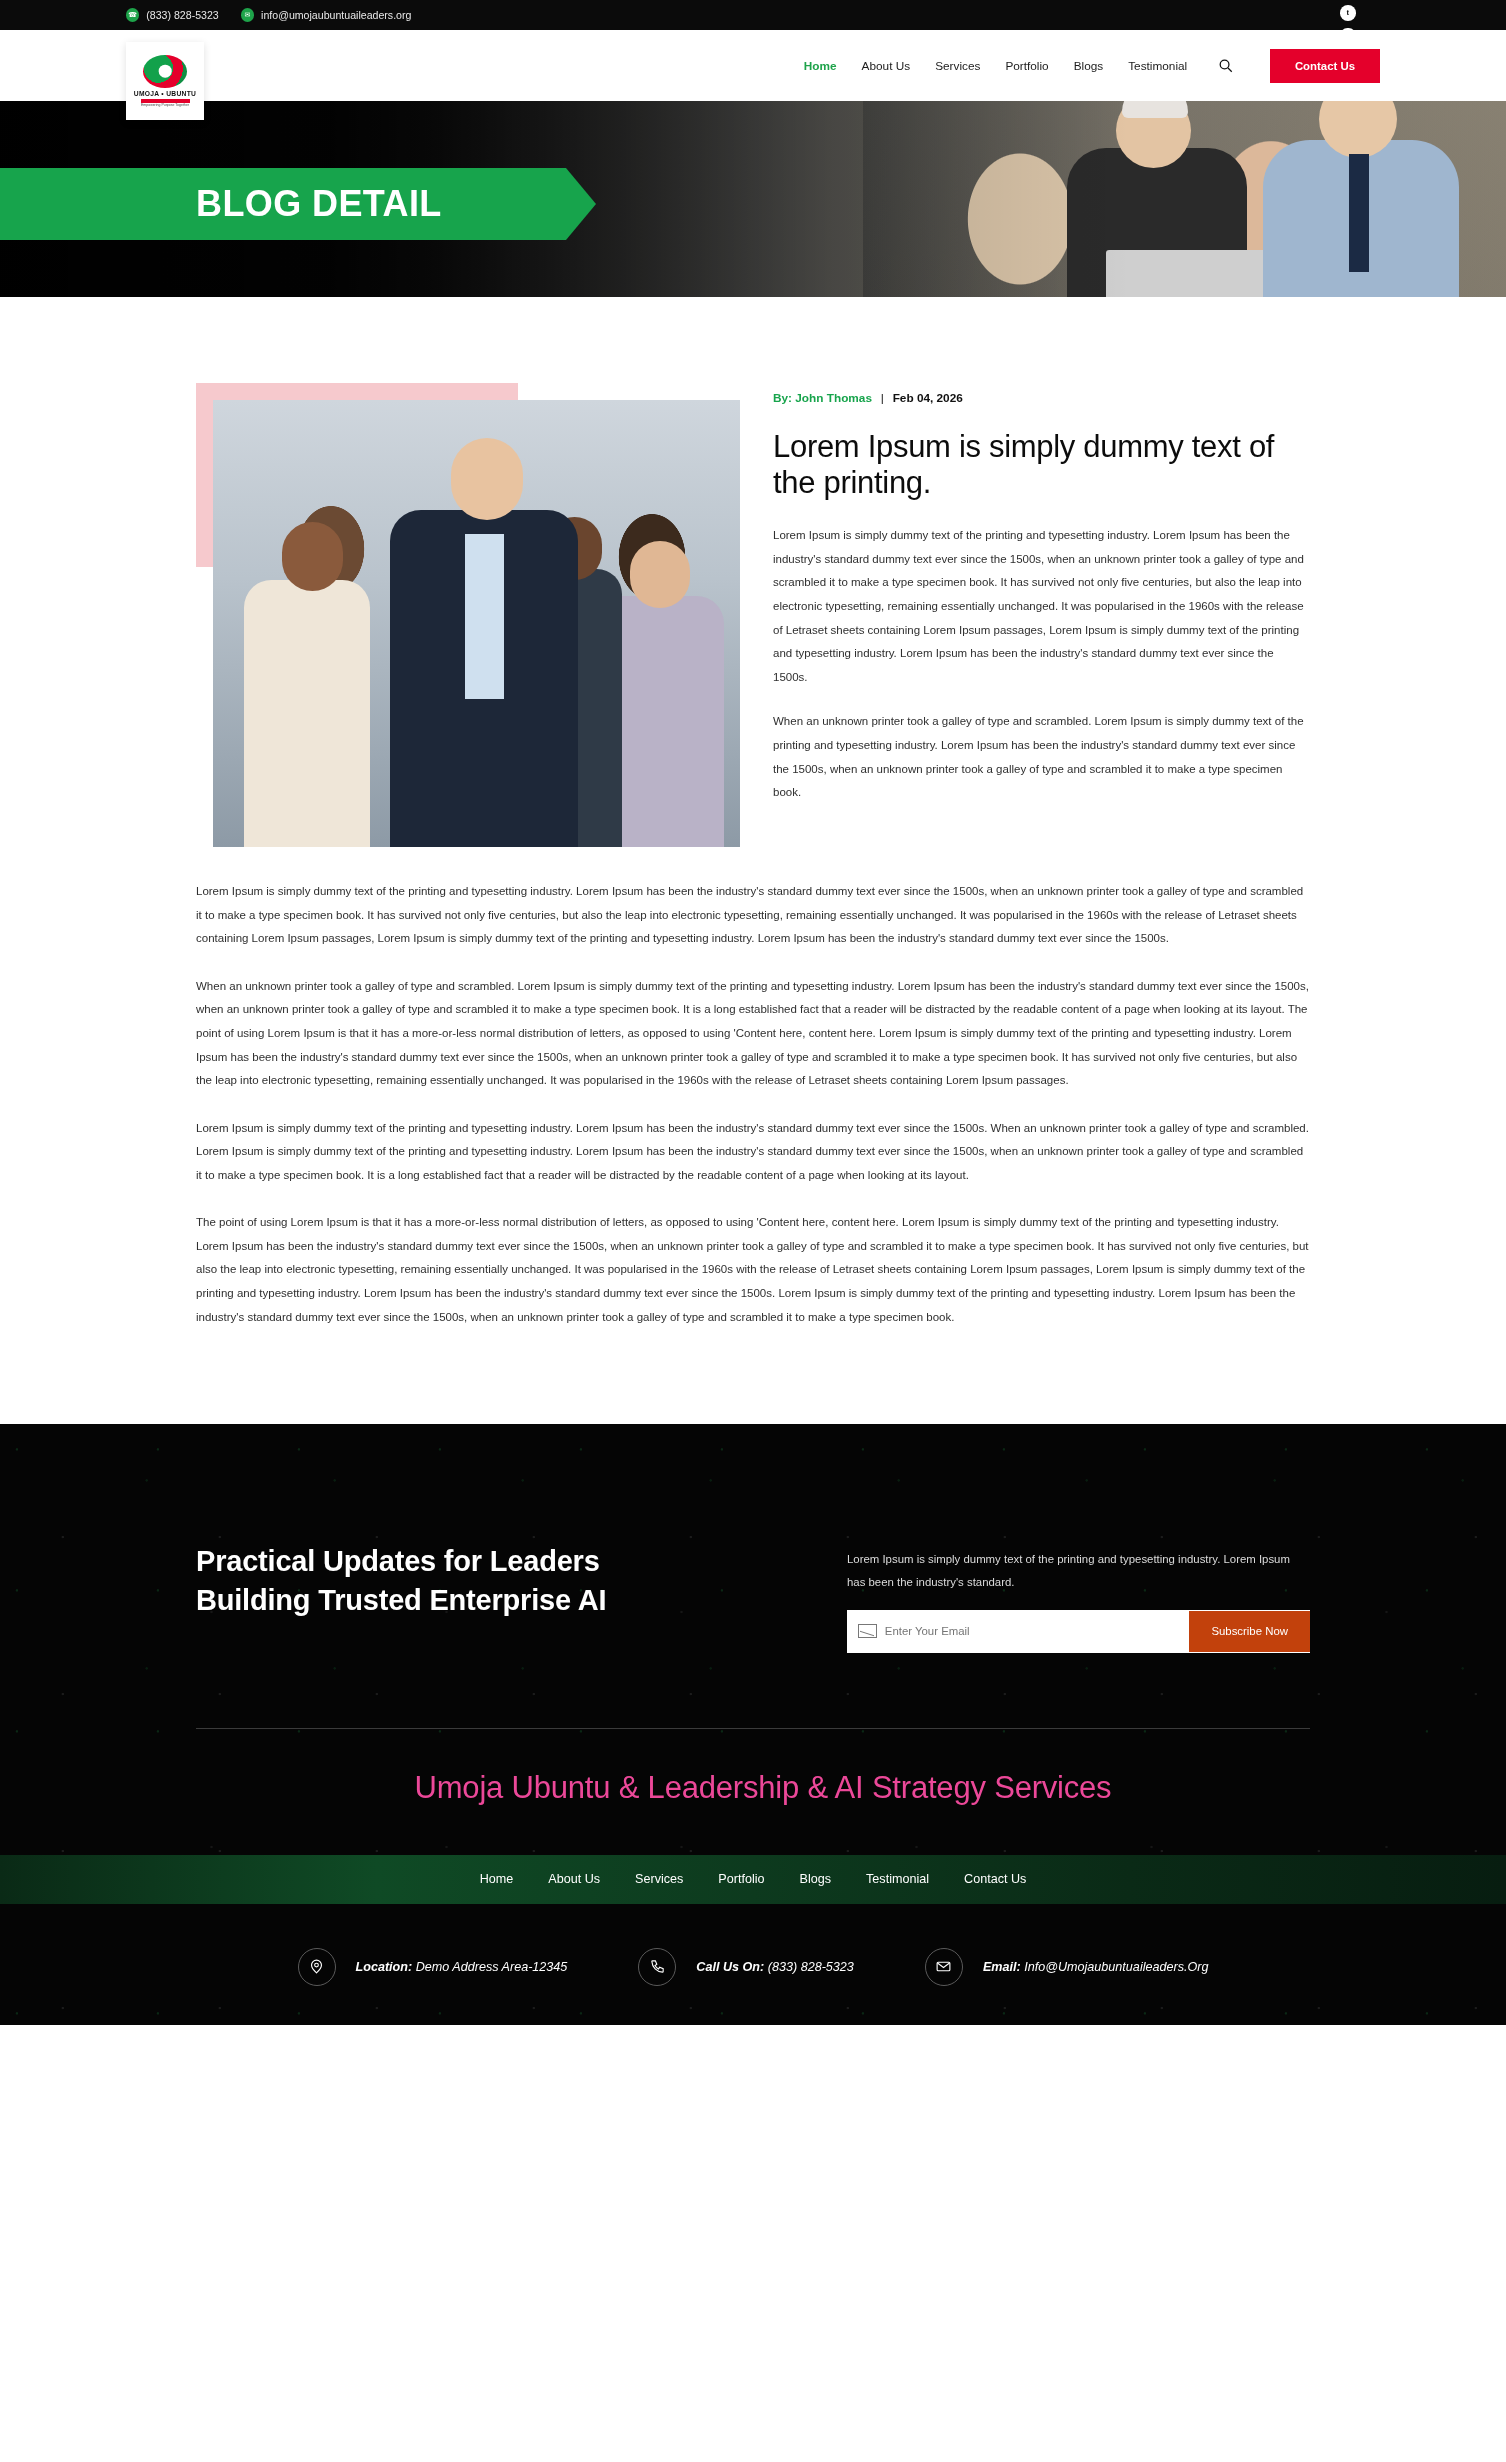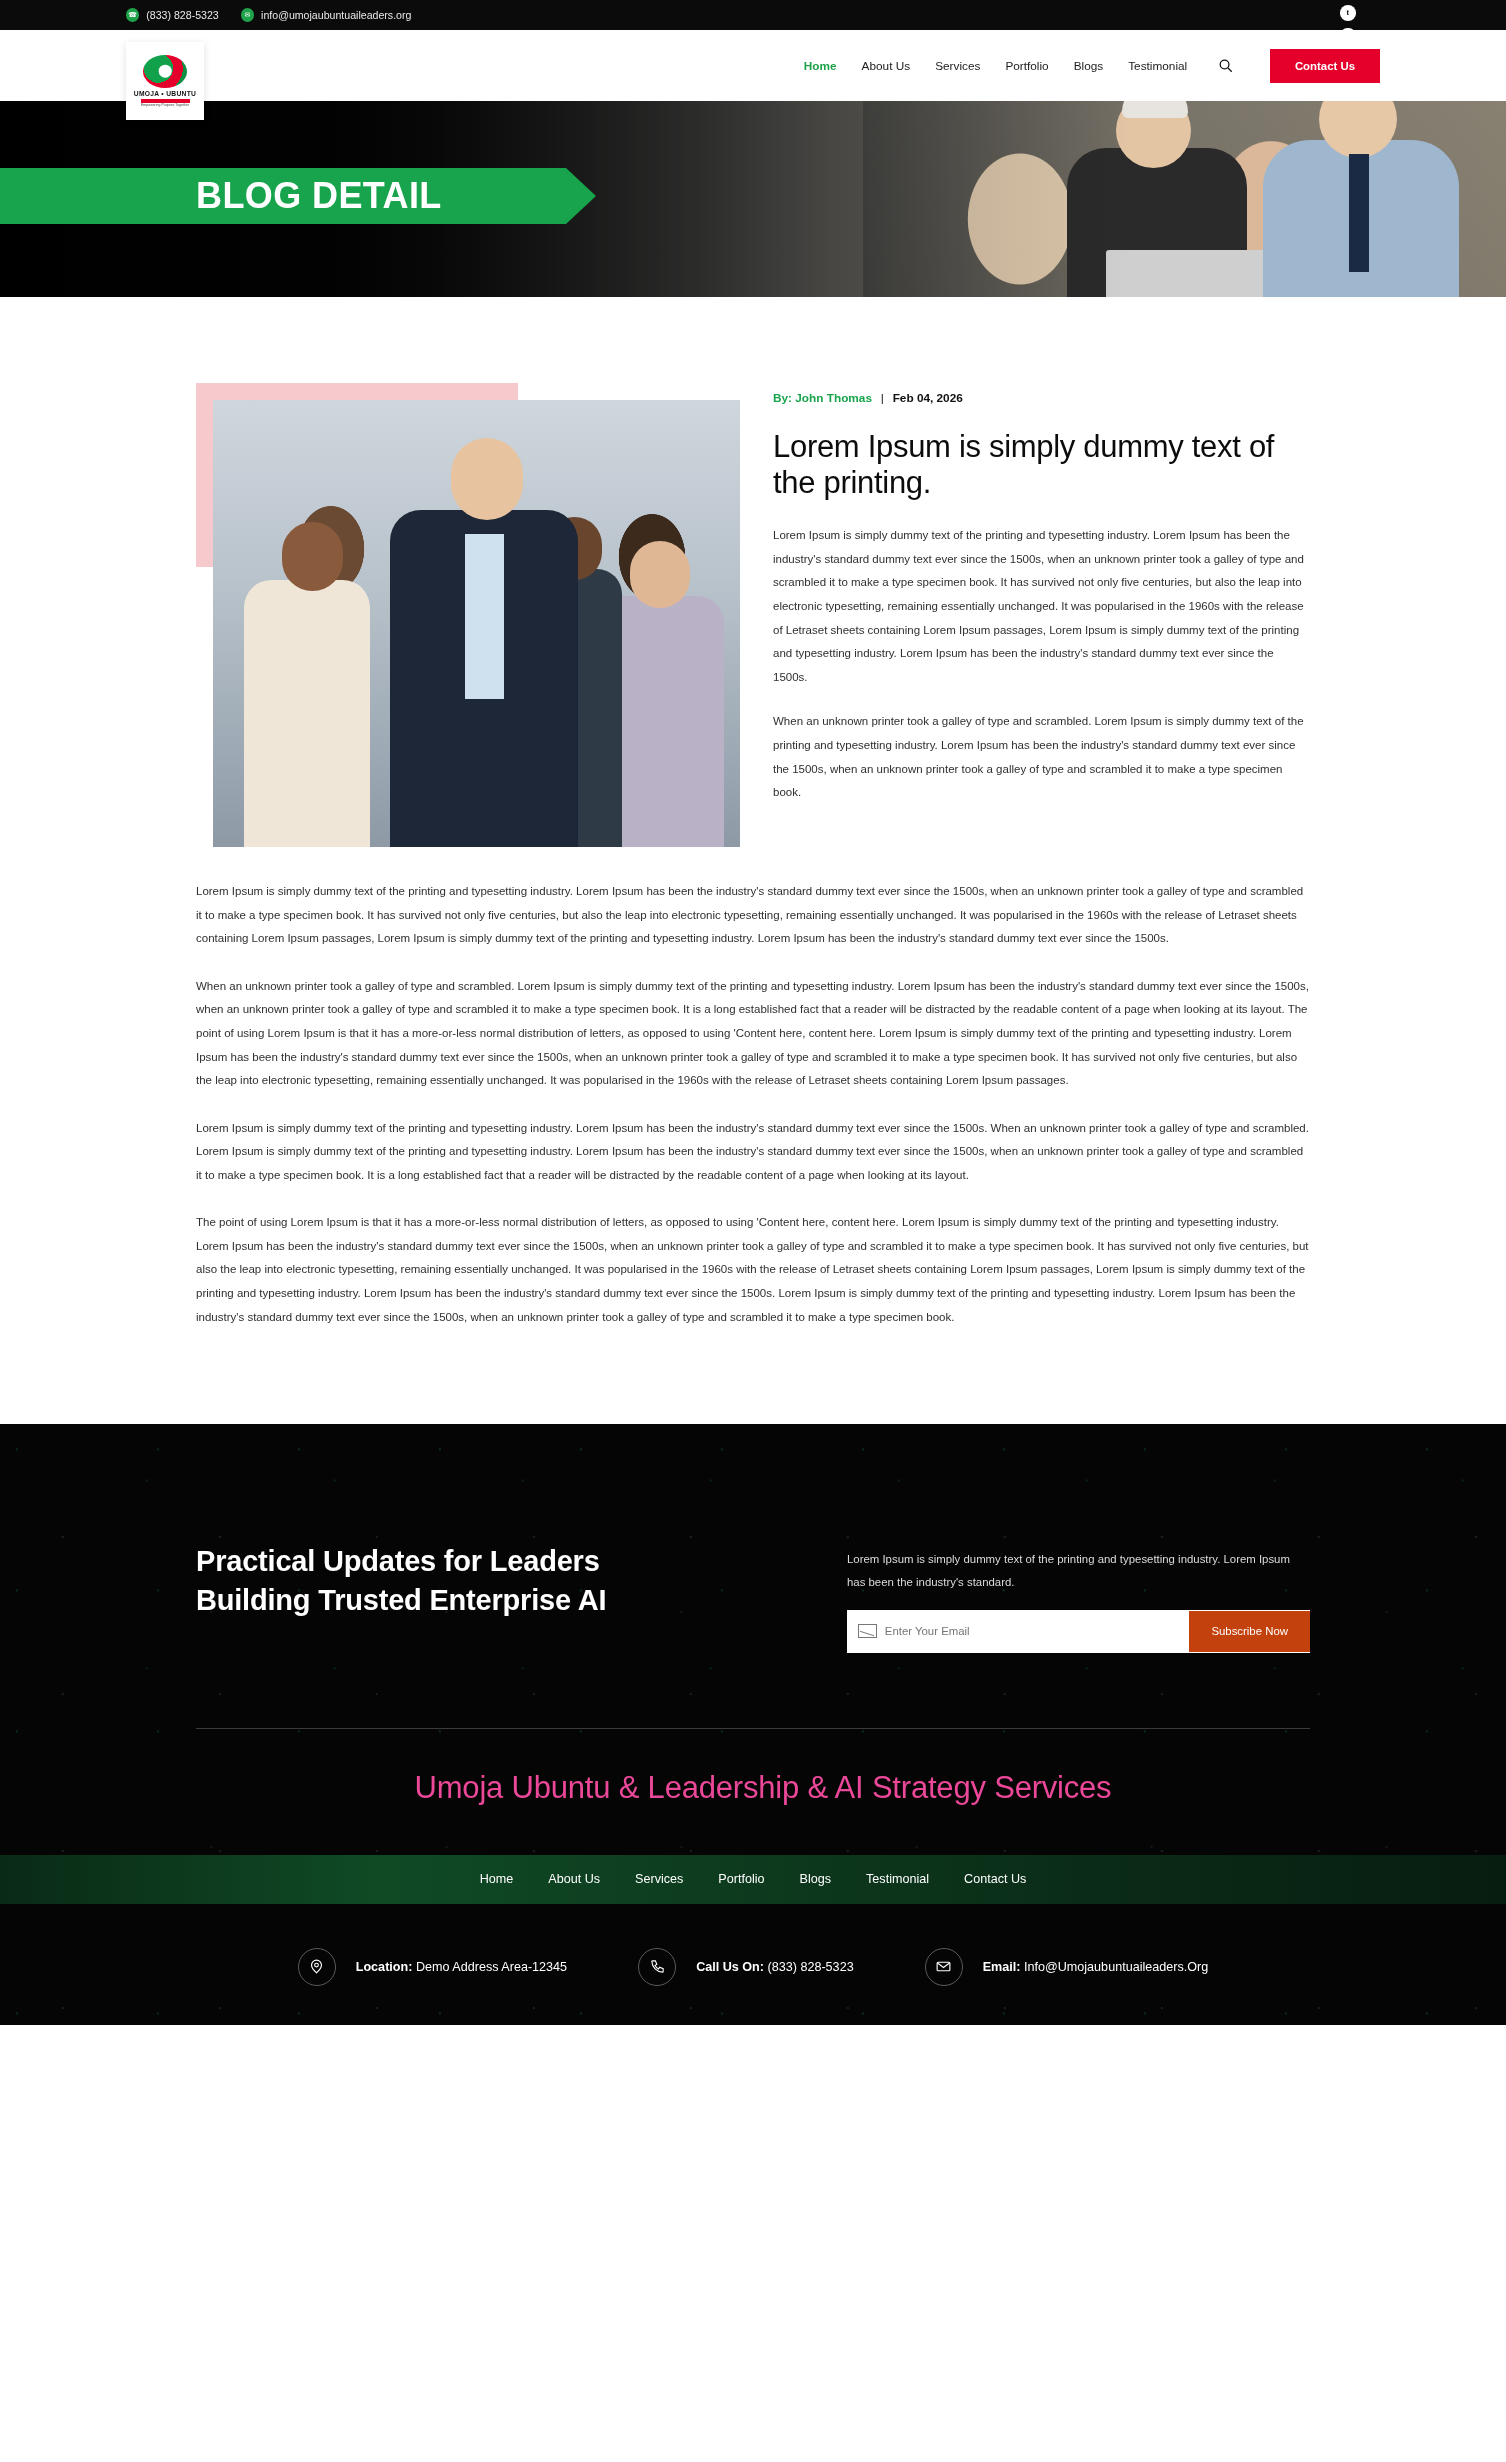--- a/index.html
+++ b/index.html
@@ -108,21 +108,21 @@
   .hero-fig-a:before{content:"";position:absolute;left:49px;top:-55px;width:75px;height:75px;border-radius:50%;background:#e3c4a3;}
   .hero-fig-a:after{content:"";position:absolute;left:55px;top:-66px;width:66px;height:36px;border-radius:31px 31px 6.3px 6.3px;background:#e7e3df;}
   .hero-fig-b{position:absolute; right:47px; bottom:0; width:196px;height:157px;background:#9fb6cf;border-radius:47px 47px 0 0;}
   .hero-fig-b:before{content:"";position:absolute;left:56px;top:-60px;width:78px;height:78px;border-radius:50%;background:#e6c7a6;}
   .hero-fig-b:after{content:"";position:absolute;left:86px;top:14px;width:20.4px;height:118px;background:#1b2a44;}
   .hero-laptop{position:absolute;right:196px;bottom:0;width:204px;height:47px;background:#cfcfcf;border-radius:3.1px 3.1px 0 0;}
   .hero-shade{position:absolute;inset:0;background:linear-gradient(90deg,rgba(0,0,0,.95) 0%,rgba(0,0,0,.75) 28%,rgba(0,0,0,.15) 55%, rgba(0,0,0,0) 75%);}
 
   .ribbon {
     position: absolute; left: 0; top: 67px;
-    height: 56px; min-width: 596px;
+    height: 72px; min-width: 596px;
     background: #17a44c;
     display: flex; align-items: center;
     padding-left: 196px;
     clip-path: polygon(0 0, calc(100% - 30px) 0, 100% 50%, calc(100% - 30px) 100%, 0 100%);
   }
   .ribbon h1 {
     color: #fff; font-size: 36px; font-weight: bold; letter-spacing: 0.4px;
   }
 
   
@@ -197,21 +197,21 @@
   .brandline h2 { color: #ec4899; font-size: 31px; font-weight: normal; letter-spacing: -0.2px; padding-left: 20px;}
 
   .footer-nav {
     position: relative;
     background: linear-gradient(90deg, #0a2a16 0%, #0f4a25 25%, #0d3a1e 50%, #0a2a16 75%, #071d10 100%);
     height: 49px; display: flex; align-items: center; justify-content: center; gap: 35px;
   }
   .footer-nav a { color: #fff; font-size: 12.6px; text-decoration: none; }
 
   .contacts { position: relative; display: flex; align-items: center; justify-content: center; gap: 71px; padding: 44px 0 39px 0; }
-  .ct { display: flex; align-items: center; gap: 20px; color: #fff; font-size: 12.6px; }
+  .ct { display: flex; align-items: center; gap: 20px; color: #fff; font-size: 12.6px; font-style: italic; }
   .ct-ic { width: 38px; height: 38px; border-radius: 50%; border: 0.8px solid #5a5a5a; display: flex; align-items: center; justify-content: center; }
   .ct-ic svg { width: 17px; height: 17px; stroke: #fff; fill: none; stroke-width: 1.6; }
   .ct b { font-weight: bold; }
 
   .copyright {
     position: relative;
     background: #d81f33; color: #fff;
     height: 36px; display: flex; align-items: center; justify-content: center;
     font-size: 10.6px;
   }

